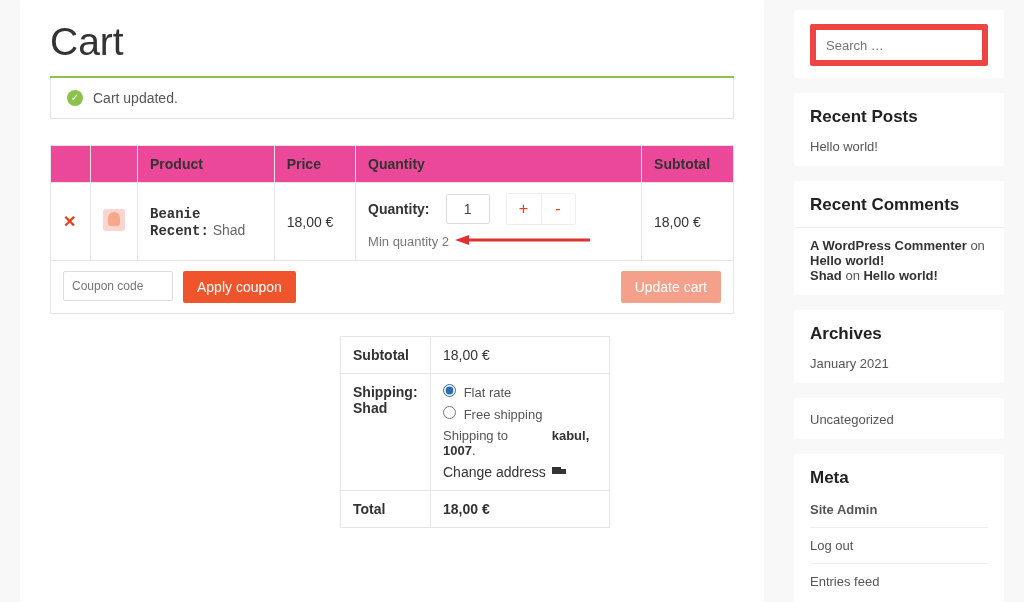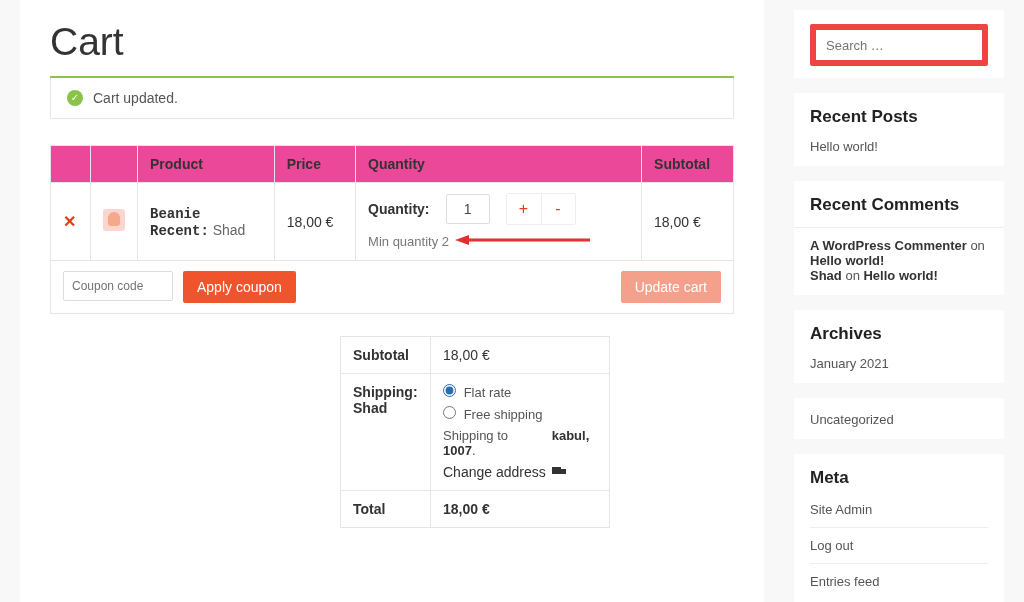--- a/index.html
+++ b/index.html
@@ -166,21 +166,21 @@
   .widget .item, .widget a.item {
     display:block; color:#555; font-size: 13px; text-decoration:none;
   }
   .widget .link { color:#333; font-weight:600; }
   .widget .sep { border-top:1px solid #efefef; margin:10px -16px 0; padding:10px 16px 0; }
   .search-input {
     width:100%; height:42px; border:6px solid #ef4444; border-radius:2px;
     padding:0 10px; font-size:13px; color:#888;
   }
   .meta-list div { padding: 10px 0; border-top:1px solid #efefef; color:#555; font-size:13px; cursor:pointer; }
-  .meta-list div:first-child { border-top:none; padding-top:2px; }
+  .meta-list div:first-child { border-top:none; padding-top:2px;font-weight:bold; }
 </style>
 </head>
 <body>
 
 <div class="page">
   <div class="main">
     <h1 class="page-title">Cart</h1>
     <hr class="hr-accent">
     <div class="notice">
       <span class="check-icon">✓</span>

